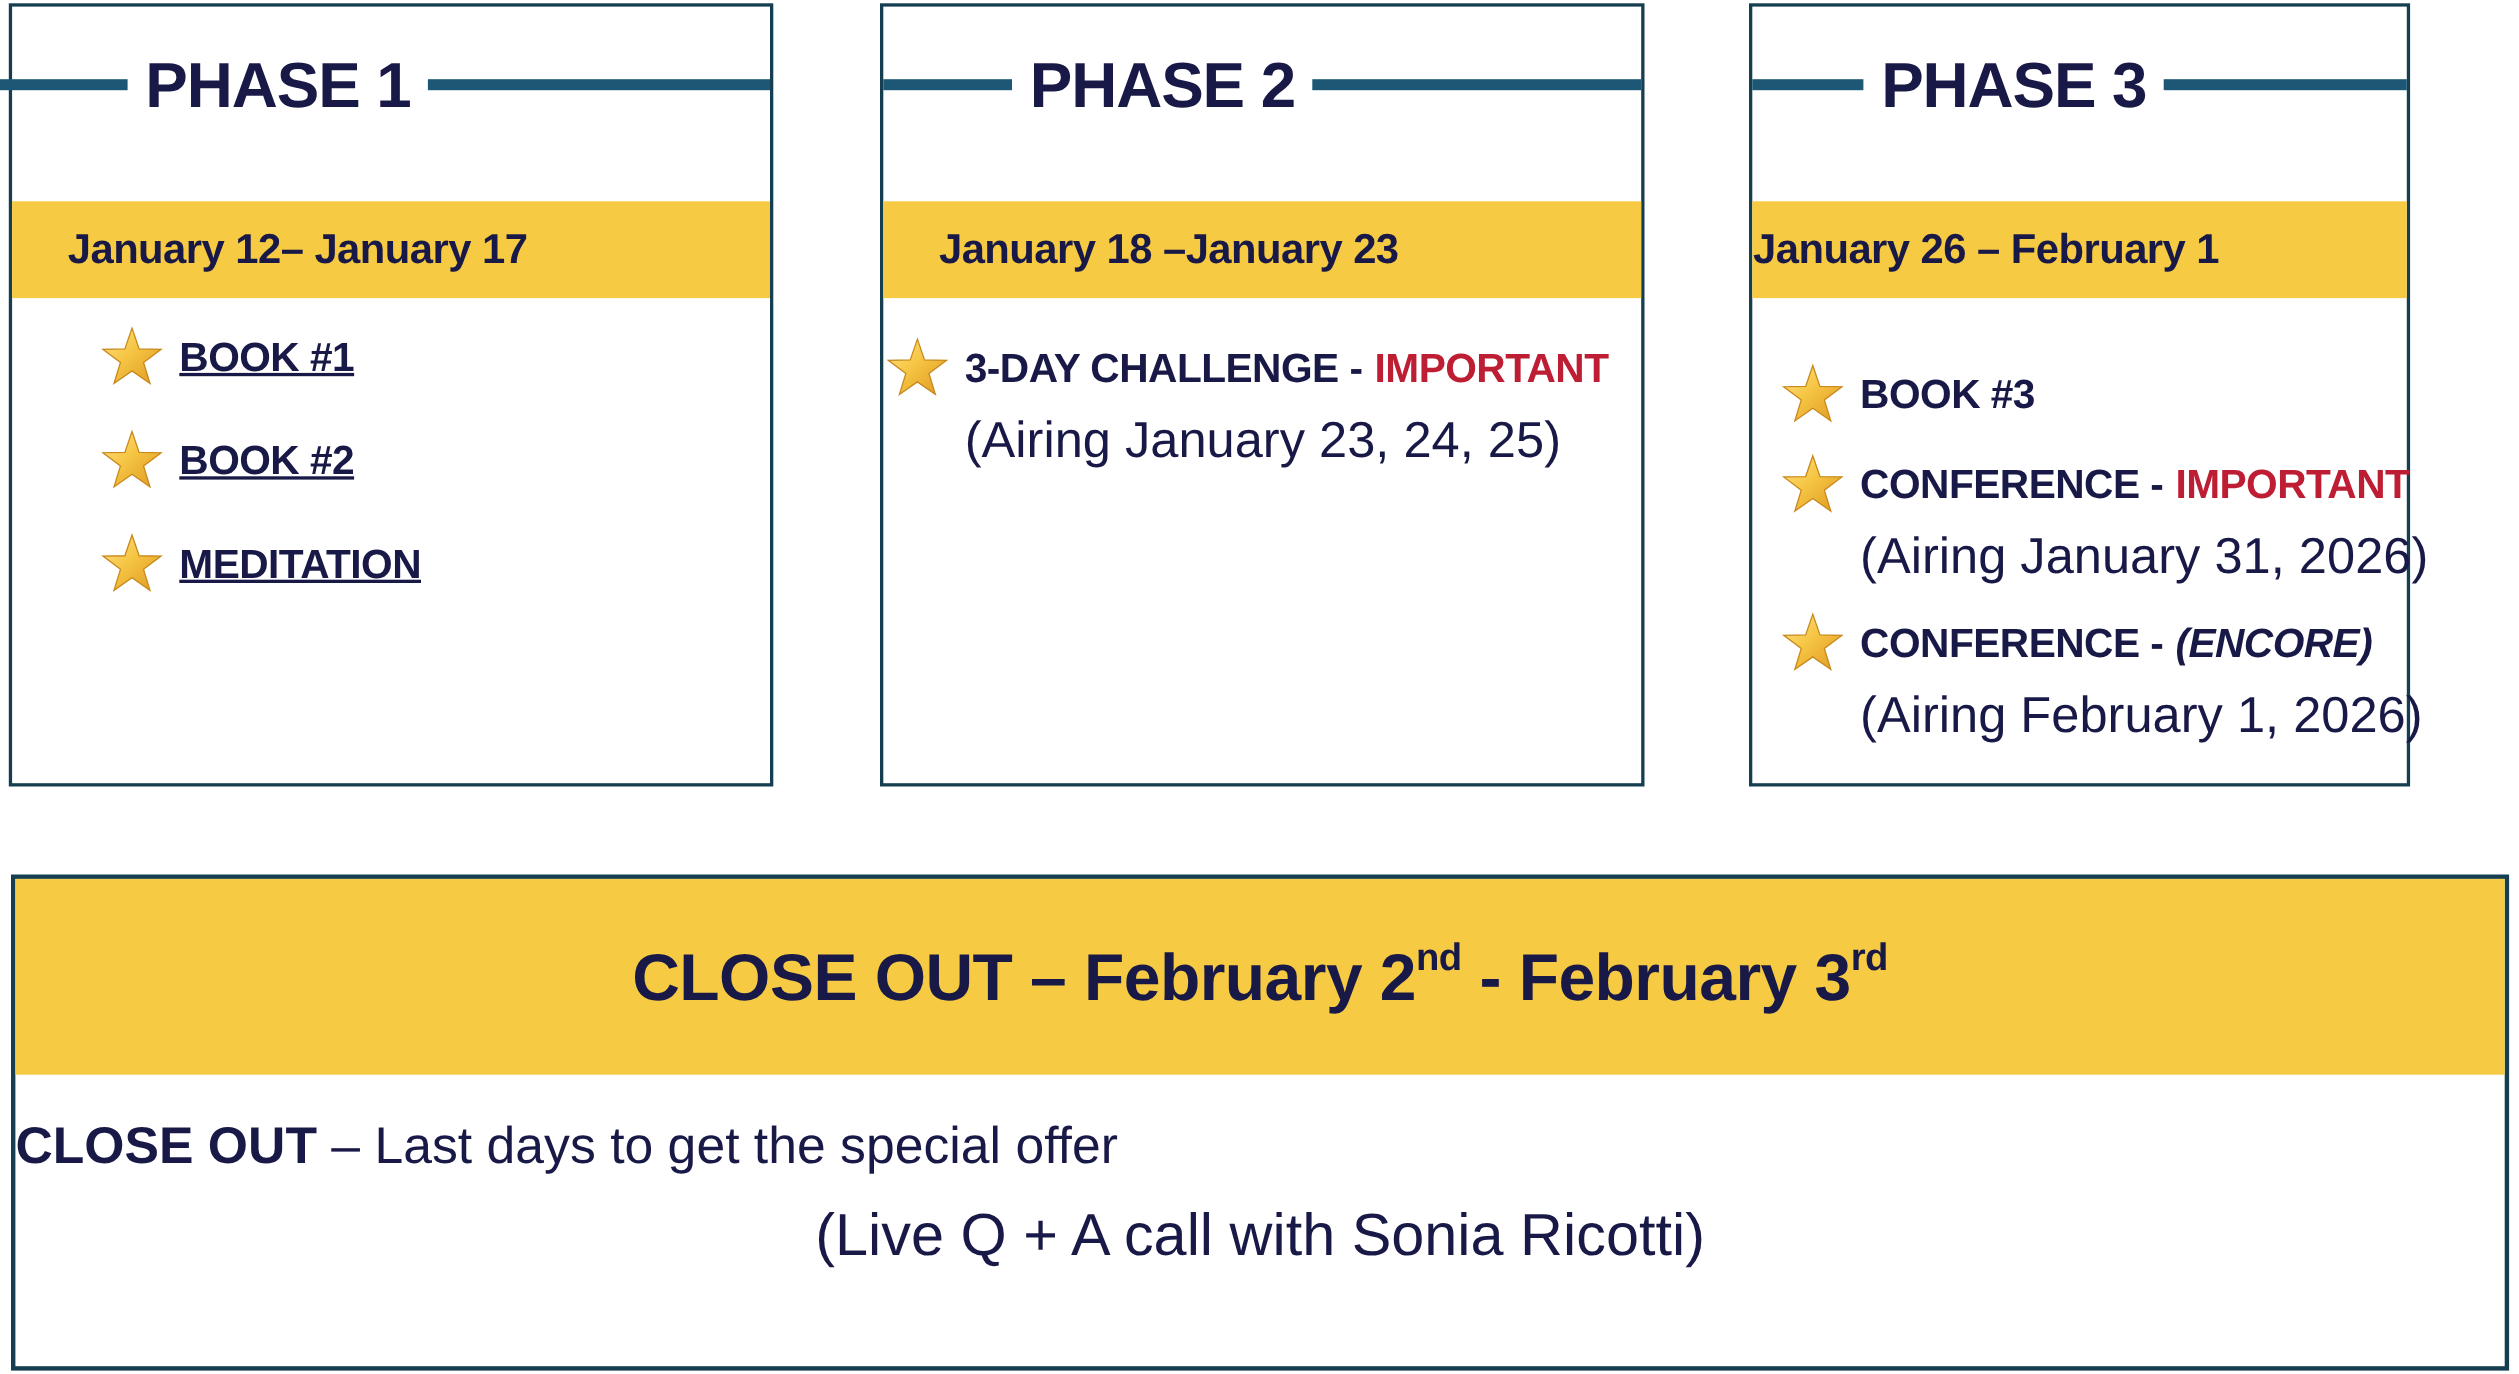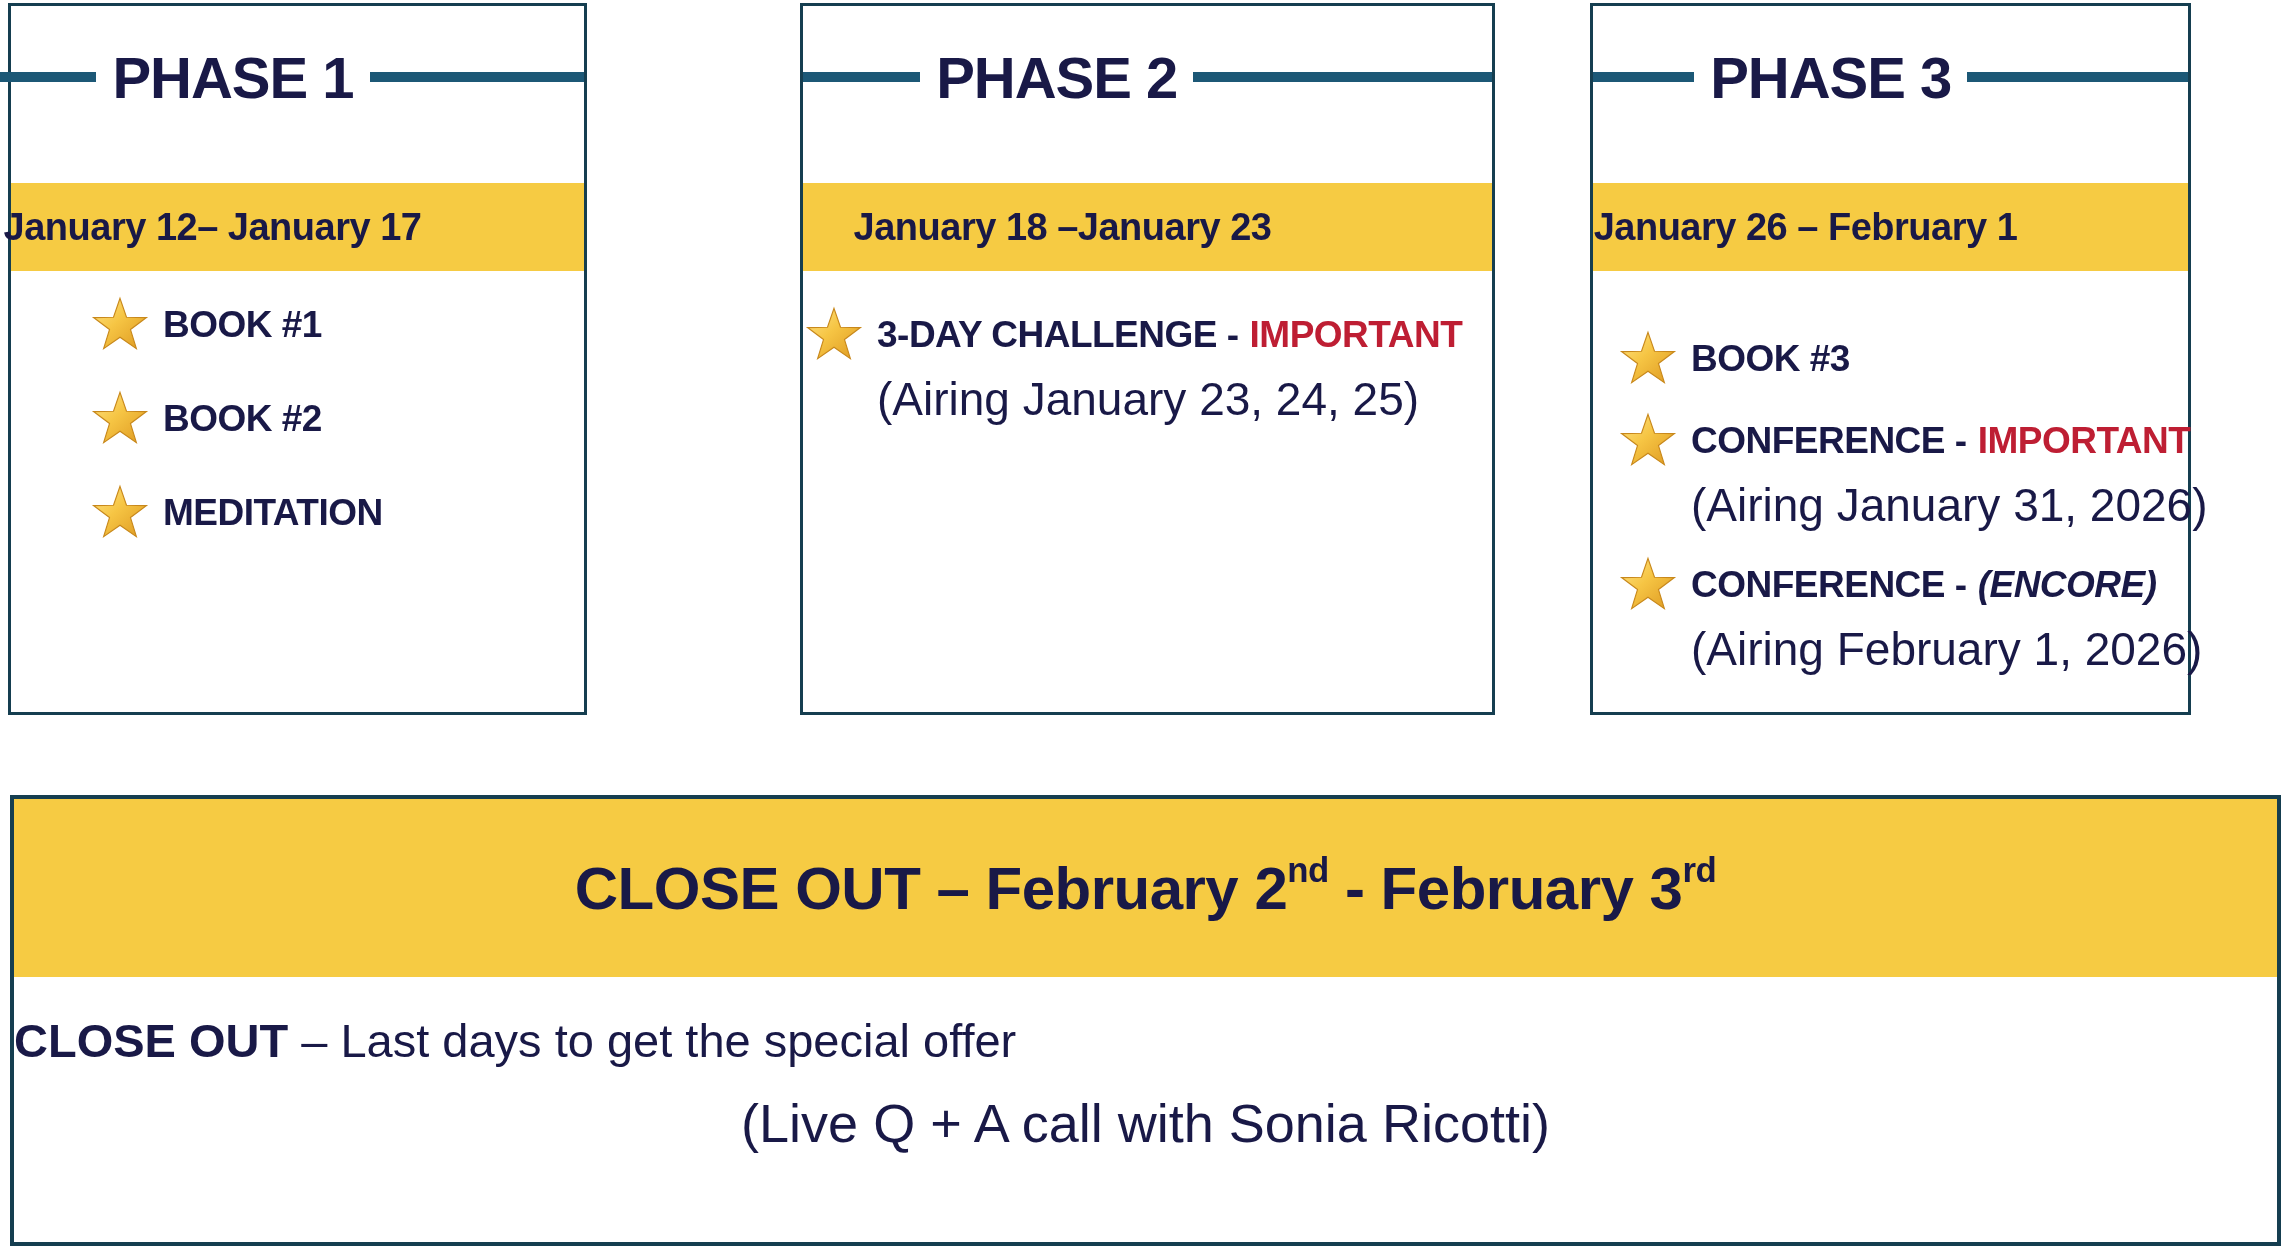--- a/index.html
+++ b/index.html
@@ -19,21 +19,21 @@
 
   
   .card {
     position: absolute;
     top: 3px;
     height: 712px;
     background: #ffffff;
     border: 3px solid #153E50;
     box-sizing: border-box;
   }
-  .card-1 { left: 8px;    width: 579px; }
+  .card-1 { left: 8px;    width: 695px; }
   .card-2 { left: 800px;  width: 695px; }
   .card-3 { left: 1590px; width: 601px; }
 
   .title-row {
     display: flex;
     align-items: center;
     margin-top: 34px;
     height: 74px;
   }
   .title-line {
@@ -72,21 +72,21 @@
     white-space: nowrap;
   }
 
   .items {
     position: absolute;
     left: 0; right: 0;
     list-style: none;
     margin: 0;
     padding: 0;
   }
-  .card-1 .items { top: 290px; padding-left: 80px; }
+  .card-1 .items { top: 290px; padding-left: 80px; text-decoration: underline; }
   .card-2 .items { top: 300px; padding-left: 2px; }
   .card-3 .items { top: 324px; padding-left: 26px; }
   .card-1 .item { margin-bottom: 36px; }
   .card-3 .item { margin-bottom: 24px; }
 
   .item-row {
     display: flex;
     align-items: center;
   }
   .star {

